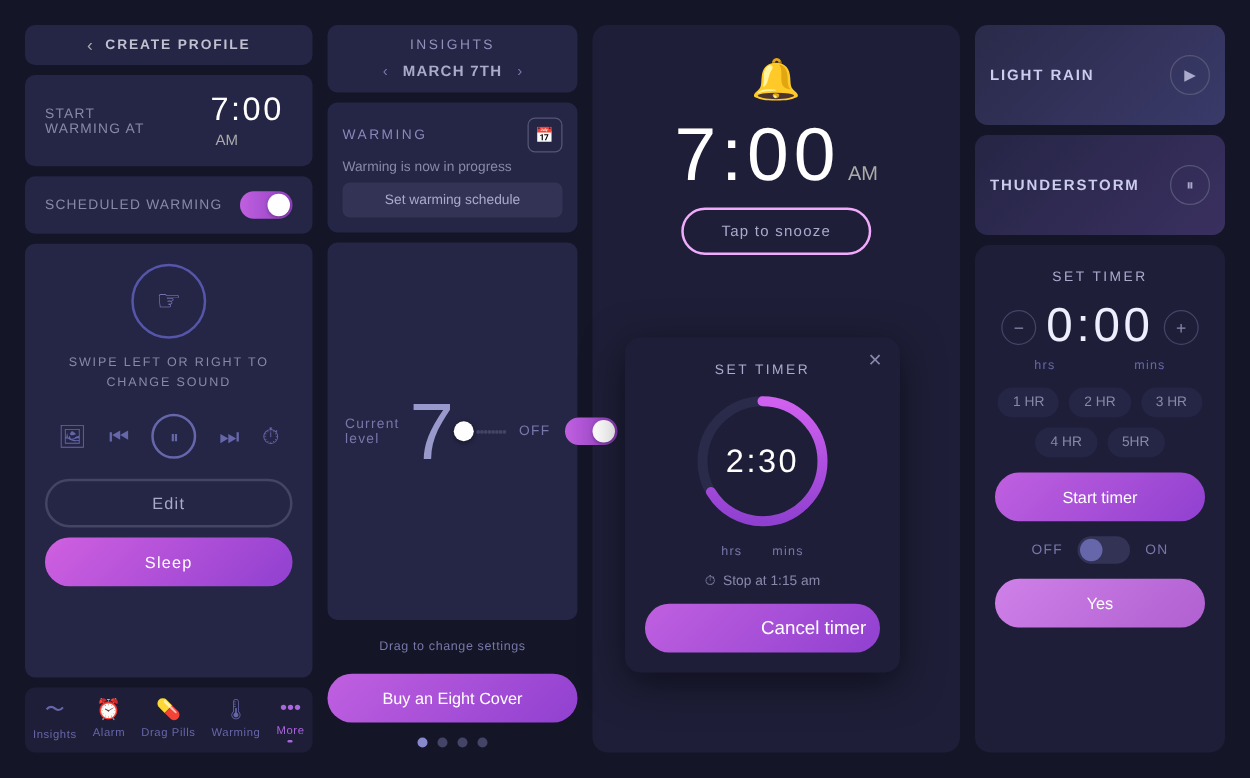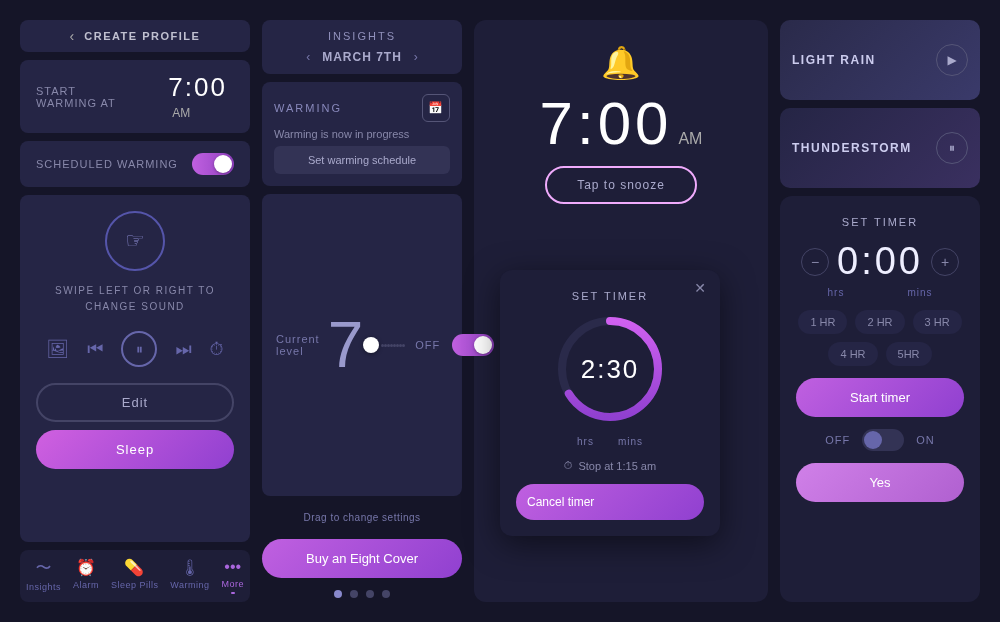--- a/index.html
+++ b/index.html
@@ -526,23 +526,23 @@
       color: #8888aa;
       font-size: 11px;
     }
     .cancel-timer-btn {
       width: 100%;
       background: linear-gradient(135deg, #c060e0, #9040d0);
       border: none;
       border-radius: 25px;
       color: #fff;
       padding: 11px;
-      font-size: 12px;
-      cursor: pointer;
-      text-align: left;
+      font-size: 15px;
+      cursor: pointer;
+      text-align: right;
     }
 
     
     .right-panel {
       width: 200px;
       flex-shrink: 0;
       display: flex;
       flex-direction: column;
       gap: 8px;
     }
@@ -738,21 +738,21 @@
       <div class="nav-item">
         <span class="nav-icon">〜</span>
         <span class="nav-label">Insights</span>
       </div>
       <div class="nav-item">
         <span class="nav-icon">⏰</span>
         <span class="nav-label">Alarm</span>
       </div>
       <div class="nav-item">
         <span class="nav-icon">💊</span>
-        <span class="nav-label">Sleep Pills</span>
+        <span class="nav-label">Drag Pills</span>
       </div>
       <div class="nav-item">
         <span class="nav-icon">🌡</span>
         <span class="nav-label">Warming</span>
       </div>
       <div class="nav-item">
         <span class="nav-icon active">•••</span>
         <span class="nav-label active">More</span>
         <div class="nav-underline"></div>
       </div>

